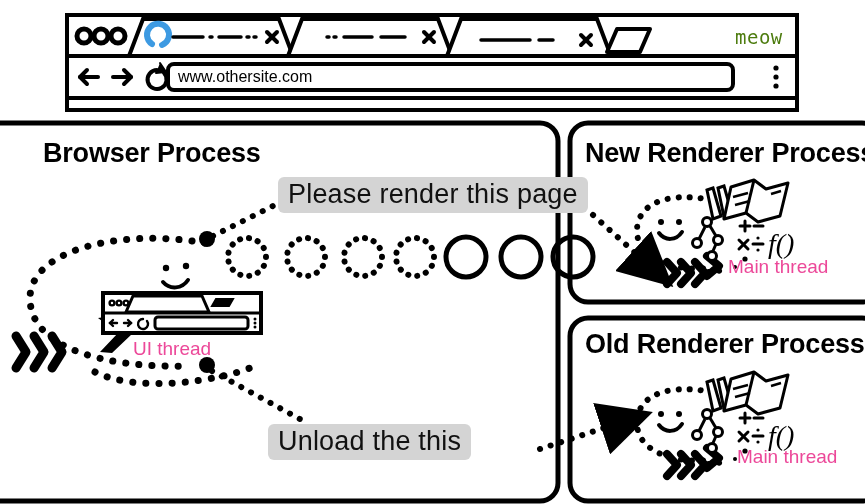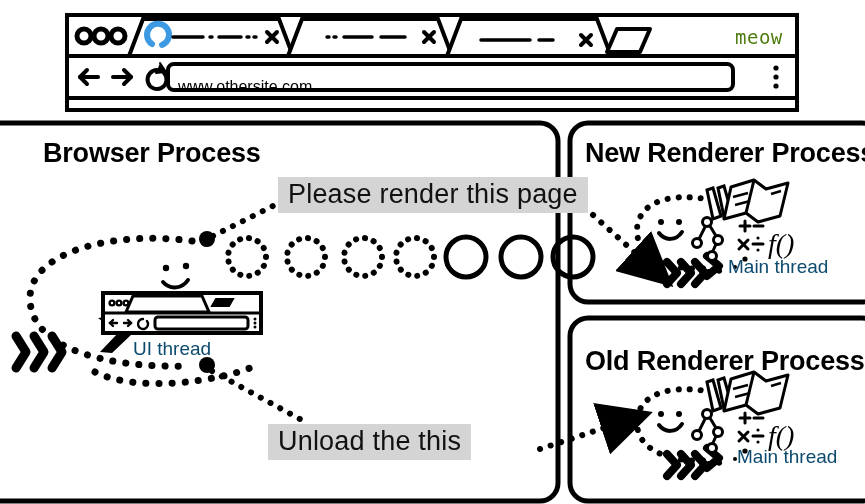--- a/index.html
+++ b/index.html
@@ -13,34 +13,35 @@
 
   .lbl{
     position:absolute;
     background:#d4d4d4;
     font-size:27px;
     letter-spacing:.2px;
     color:#111;
     white-space:nowrap;
     padding:3px 10px 5px 10px;
     line-height:1.05;
+    border-radius:6px;
   }
   .ttl{
     position:absolute;
     font-weight:bold;
     font-size:27px;
     letter-spacing:-.2px;
     white-space:nowrap;
     color:#000;
   }
   .cap{
     position:absolute;
     font-size:19px;
     white-space:nowrap;
-    color:#0c4a6e;
+    color:#ec4899;
   }
   .meow{
     position:absolute;
     font-size:19px;
     font-family:"DejaVu Sans Mono","Liberation Mono",monospace;
     letter-spacing:.5px;
     white-space:nowrap;
     color:#4d7c0f;
   }
   .urltext{
@@ -337,27 +338,27 @@
       <polyline points="681,454 691,465 681,476"></polyline>
       <polyline points="695,454 705,465 695,476"></polyline>
     </g>
     <g>
       <line x1="709" y1="464" x2="725" y2="462" stroke="#000" stroke-width="6" stroke-linecap="round" stroke-dasharray="0.1 10"></line>
     </g>
   </svg>
 
   <div class="meow" style="left:735px;top:26px;">meow</div>
 
-  <div class="urltext" style="left:178px;top:68px;margin-top:10px;" title="Search or enter address">www.othersite.com</div>
+  <div class="urltext" style="left:178px;top:68px;" title="Search or enter address">www.othersite.com</div>
 
   <div class="ttl" style="left:43px;top:138px;">Browser Process</div>
 
   <div class="ttl" style="left:585px;top:138px;">New Renderer Process</div>
 
-  <div class="ttl" style="left:585px;top:346px;">Old Renderer Process</div>
+  <div class="ttl" style="left:585px;top:329px;">Old Renderer Process</div>
 
   <div class="lbl" style="left:278px;top:177px;">Please render this page</div>
 
   <div class="lbl" style="left:268px;top:424px;">Unload the this</div>
 
   <div class="cap" style="left:133px;top:338px;">UI thread</div>
 
   <div class="cap" style="left:728px;top:256px;">Main thread</div>
 
   <div class="cap" style="left:737px;top:446px;">Main thread</div>

